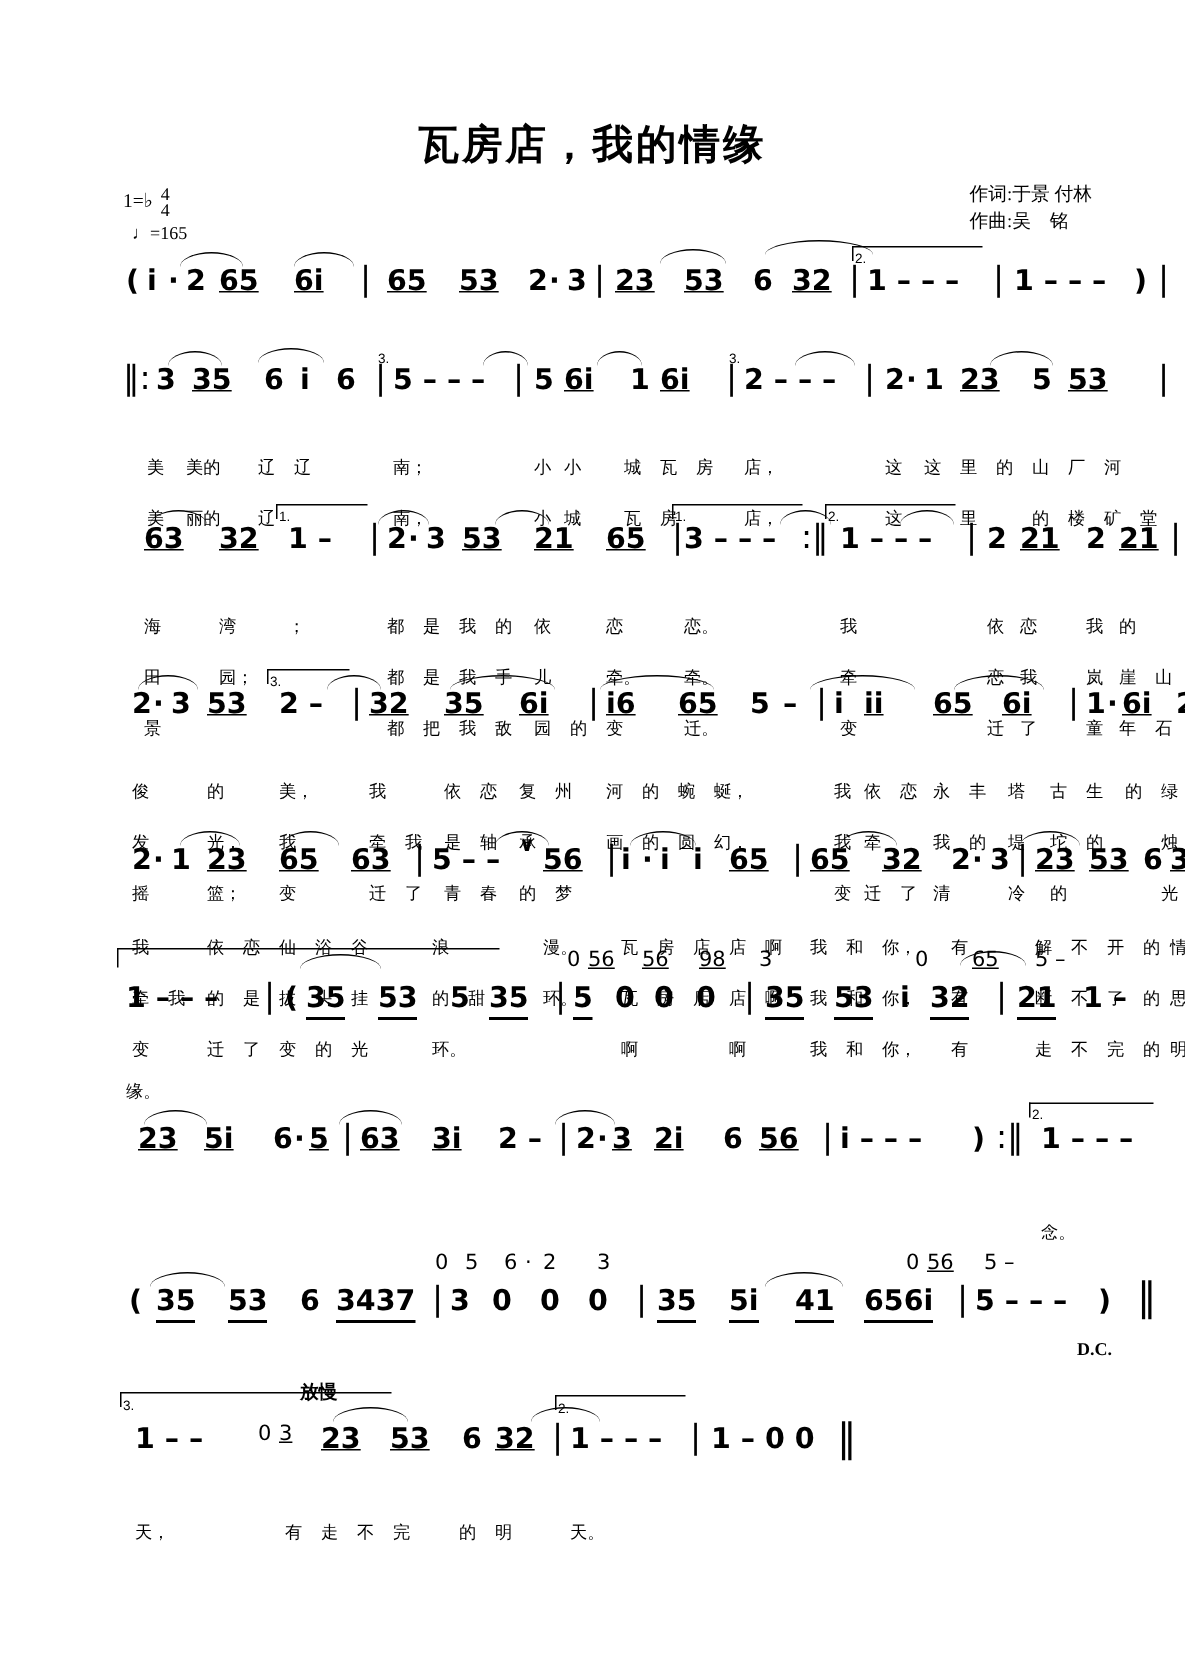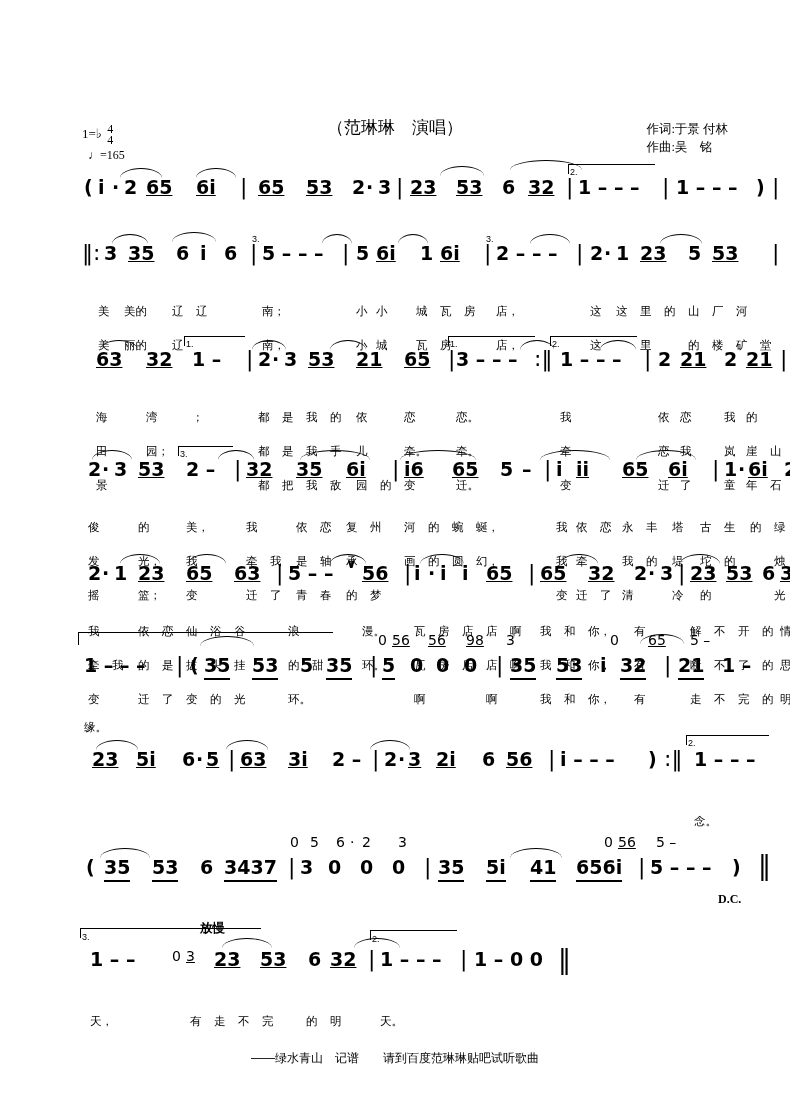--- a/index.html
+++ b/index.html
@@ -83,21 +83,21 @@
     position:absolute;font-size:12px;font-weight:bold;
     font-family:"Liberation Serif", serif;
   }
   .slow{position:absolute;font-size:12.5px;font-family:"Liberation Sans",sans-serif;}
 </style>
 </head>
 <body>
 
 <div class="sheet">
 
-  <div class="subtitle">（范琳琳　演唱）</div>
+  <div class="title">瓦房店，我的情缘</div>
 
   <div class="credits">
     <div>作词:于景 付林</div>
     <div>作曲:吴　铭</div>
   </div>
 
   <div class="keysig">
     <span>1=</span><span>♭</span>
     <span class="frac">
       <span style="display:block">4</span>
@@ -645,15 +645,14 @@
       <span class="l" style="left:190px;">有</span>
       <span class="l" style="left:214px;">走</span>
       <span class="l" style="left:238px;">不</span>
       <span class="l" style="left:262px;">完</span>
       <span class="l" style="left:306px;">的</span>
       <span class="l" style="left:330px;">明</span>
       <span class="l" style="left:380px;">天。</span>
     </div>
   </div>
 
-  <div class="footer">——绿水青山　记谱　　请到百度范琳琳贴吧试听歌曲</div>
 
 </div>
 
 </body></html>

